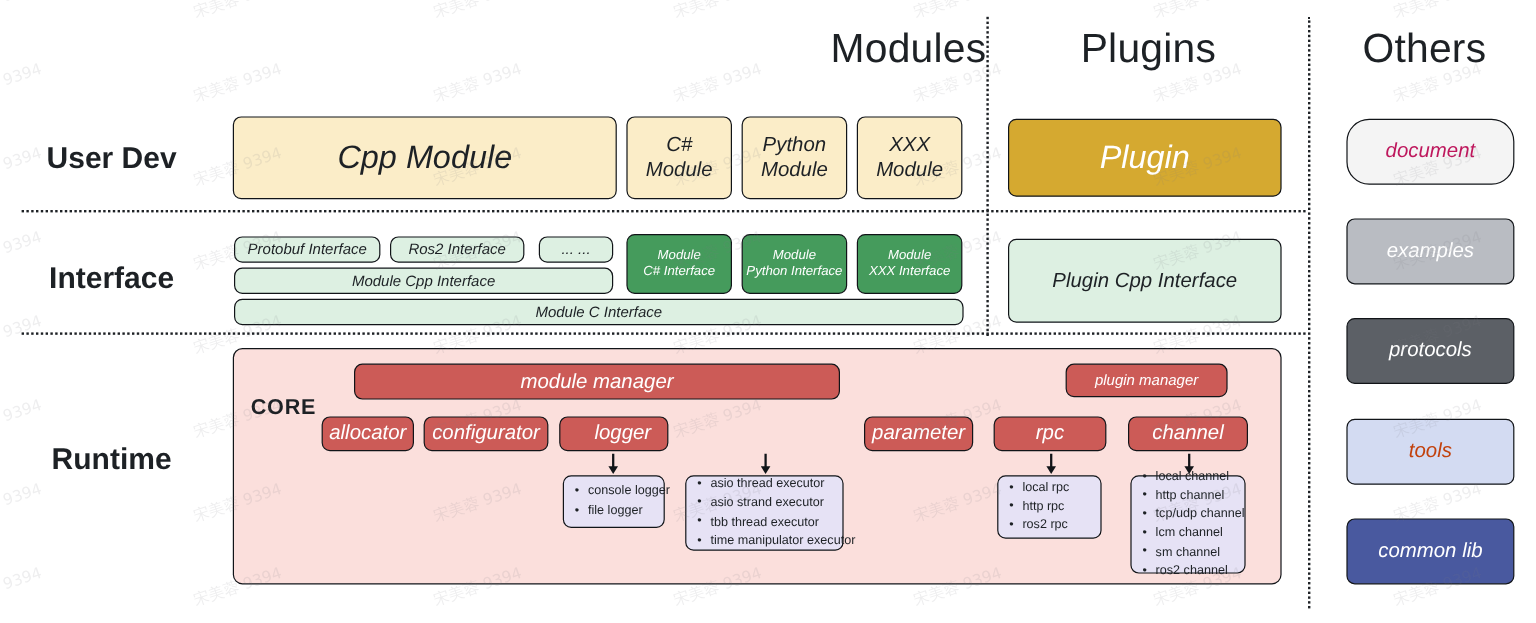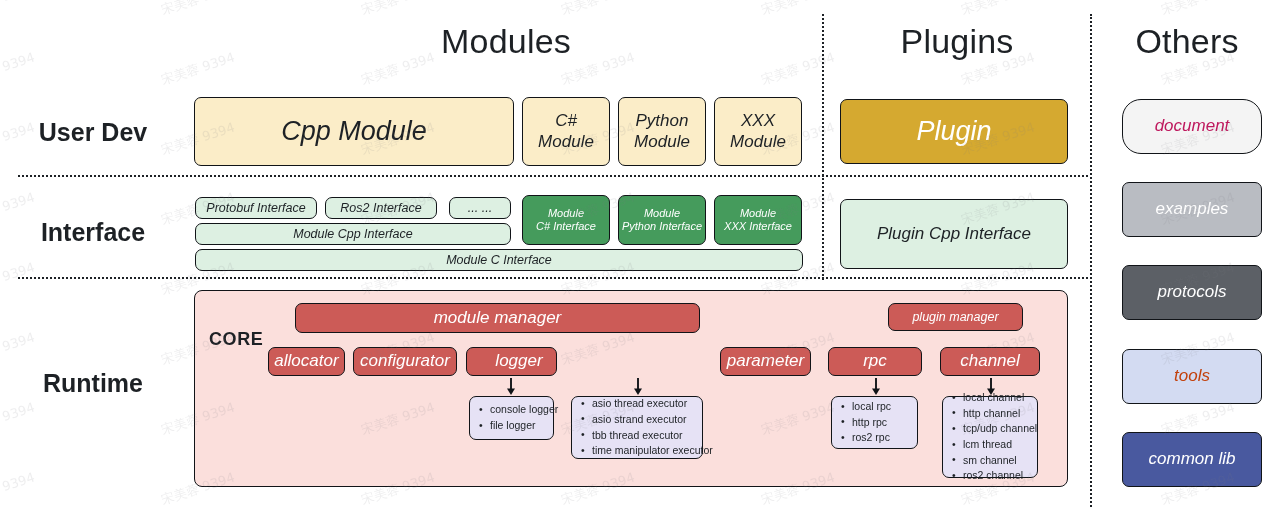--- a/index.html
+++ b/index.html
@@ -136,21 +136,21 @@
     transform: rotate(-18deg);
     white-space: nowrap;
     font-family: "DejaVu Sans", sans-serif;
   }
 </style>
 </head>
 <body>
 
 <div id="root">
 
-  <div class="col-title" style="left:190px; top:22px; width:632px;">Modules</div>
+  <div class="col-title" style="left:190px; top:22px; width:632px;text-align:right;">Modules</div>
   <div class="col-title" style="left:826px; top:22px; width:262px;">Plugins</div>
   <div class="col-title" style="left:1096px; top:22px; width:182px;">Others</div>
 
   <div class="row-label" style="left:8px; top:118px; width:170px;">User Dev</div>
   <div class="row-label" style="left:8px; top:218px; width:170px;">Interface</div>
   <div class="row-label" style="left:8px; top:369px; width:170px;">Runtime</div>
 
   <div class="hdiv" style="left:18px; top:175px; width:1070px;"></div>
   <div class="hdiv" style="left:18px; top:277px; width:1070px;"></div>
   <div class="vdiv" style="left:822px; top:14px; height:266px;"></div>
@@ -244,21 +244,21 @@
       <li>http rpc</li>
       <li>ros2 rpc</li>
     </ul>
   </div>
 
   <div class="bullets" style="left:942px; top:396px; width:96px; height:82px;">
     <ul>
       <li>local channel</li>
       <li>http channel</li>
       <li>tcp/udp channel</li>
-      <li>lcm thread</li>
+      <li>lcm channel</li>
       <li>sm channel</li>
       <li>ros2 channel</li>
     </ul>
   </div>
 
   <div class="box c-doc t-md" style="left:1122px; top:99px; width:140px; height:55px;">document</div>
   <div class="box c-examples t-md" style="left:1122px; top:182px; width:140px; height:55px;">examples</div>
   <div class="box c-protocols t-md" style="left:1122px; top:265px; width:140px; height:55px;">protocols</div>
   <div class="box c-tools t-md" style="left:1122px; top:349px; width:140px; height:55px;">tools</div>
   <div class="box c-commonlib t-md" style="left:1122px; top:432px; width:140px; height:55px;">common lib</div>

